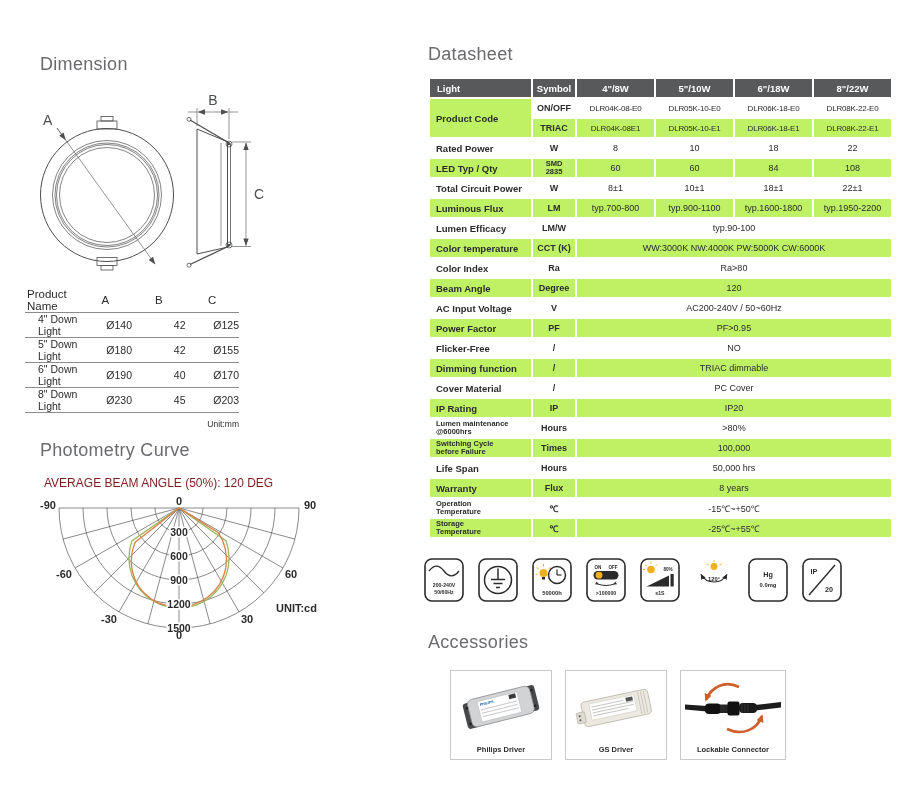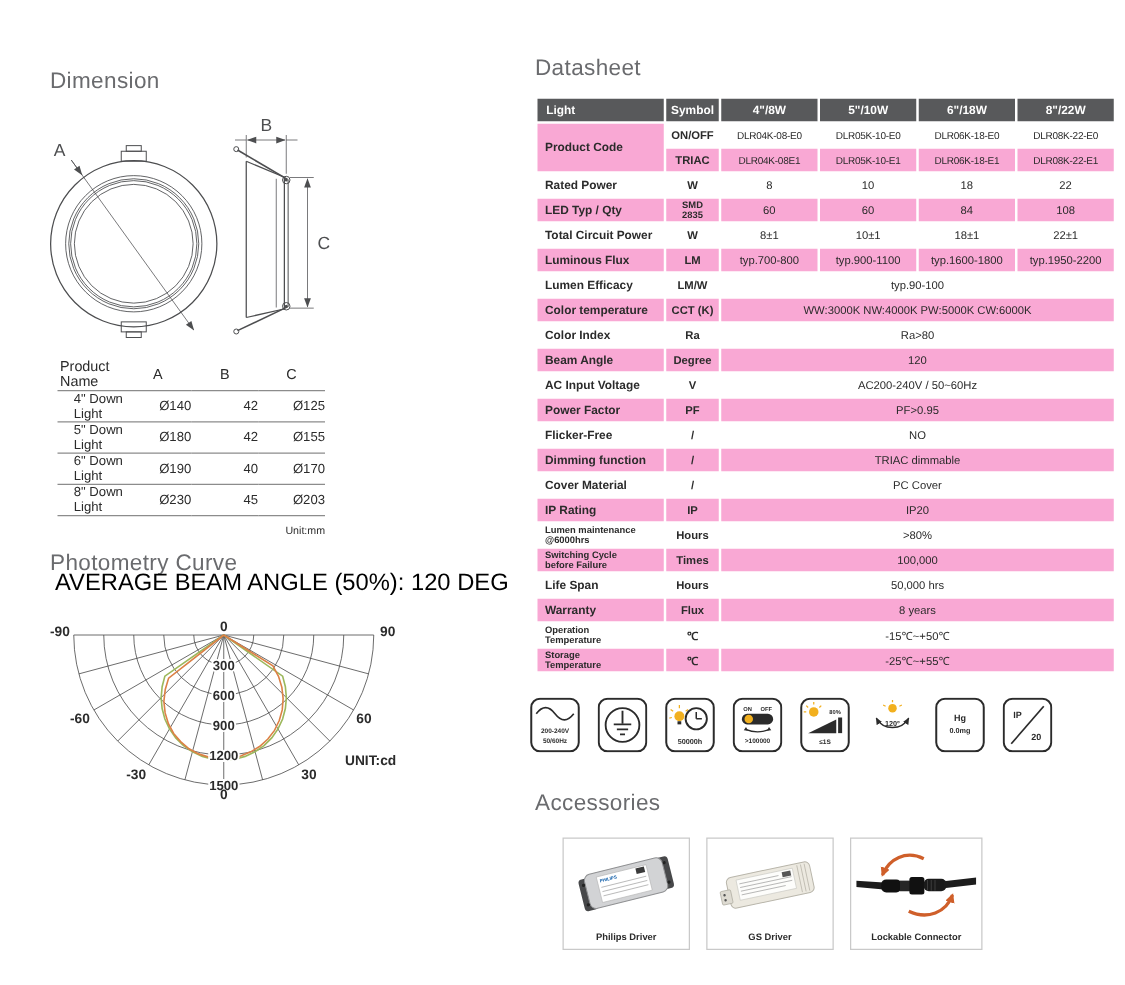--- a/index.html
+++ b/index.html
@@ -7,45 +7,45 @@
        font-family:"Liberation Sans",sans-serif;overflow:hidden}
   .sec-title{position:absolute;font-size:18px;color:#6a6b6e;letter-spacing:.3px}
   #dimension-title{left:40px;top:54px}
   #datasheet-title{left:428px;top:44px}
   #photometry-title{left:40px;top:440px}
   #accessories-title{left:428px;top:632px}
 
   #dim-svg{position:absolute;left:35px;top:85px}
   .dln{stroke:#4d4e50;fill:none}
 
-  #product-table-wrap{position:absolute;left:46px;top:288px;width:214px}
+  #product-table-wrap{position:absolute;left:25px;top:288px;width:214px}
   table.ptable{border-collapse:collapse;width:100%;table-layout:fixed}
   .ptable th{font-weight:400;font-size:11.5px;height:21px;border-bottom:1px solid #8c8c8c;padding:0}
   .ptable td{font-size:10.5px;height:21px;border-bottom:1px solid #8c8c8c;text-align:right;padding:0}
   .ptable th.pn{text-align:left;padding-left:2px}
   .ptable td.pn{text-align:left;padding-left:13px}
   #unit-note{text-align:right;font-size:8.5px;margin-top:6px;color:#2b2b2b}
 
-  #photometry-subtitle{position:absolute;left:44px;top:456px;font-size:19px;color:#000000}
+  #photometry-subtitle{position:absolute;left:44px;top:476px;font-size:12px;color:#7f1d1d}
   #polar-wrap{position:absolute;left:30px;top:490px}
   .grid{stroke:#4a4a4a;stroke-width:.65;fill:none}
   .rlab{font-size:10.5px;font-weight:600;fill:#2b2b2b;font-family:"Liberation Sans",sans-serif;
         paint-order:stroke;stroke:#fff;stroke-width:3px}
   .alab{font-size:11px;font-weight:600;fill:#2b2b2b;font-family:"Liberation Sans",sans-serif}
   .ulab{font-size:11px;font-weight:700;fill:#2b2b2b;font-family:"Liberation Sans",sans-serif}
 
   #ds-table{position:absolute;left:428px;top:77px;border-collapse:separate;border-spacing:2px;table-layout:fixed}
   #ds-table col.c0{width:101px}#ds-table col.c1{width:42px}#ds-table col.c2{width:77px}
   #ds-table th{background:#58595b;color:#fff;font-size:9.5px;font-weight:700;height:18px;padding:0;text-align:center}
   #ds-table th.hitem{text-align:left;padding-left:7px}
   #ds-table td{background:#fff;height:18px;font-size:9px;text-align:center;padding:0 1px;vertical-align:middle}
   #ds-table td.item{text-align:left;padding-left:6px;font-weight:700;font-size:9.5px}
   #ds-table td.sym{font-weight:700;font-size:9px}
   #ds-table td.code{font-size:8px;letter-spacing:-.2px}
-  #ds-table td.shade{background:#f9a8d4}
+  #ds-table td.shade{background:#bef264}
   #ds-table td.ml{font-size:7.5px;line-height:1.1;font-weight:700}
 
   #cert-icons{position:absolute;left:424px;top:558px;display:flex;gap:2px}
   .cicon{width:52px;height:44px}
   .cicon svg{display:block}
   .ib{fill:#fff;stroke:#2b2b2b;stroke-width:1.6}
   .ik{stroke:#2b2b2b;fill:none}
   .it45{font-size:4.6px;font-weight:700;fill:#2b2b2b;text-anchor:middle;font-family:"Liberation Sans",sans-serif}
   .it5{font-size:5.2px;font-weight:700;fill:#2b2b2b;text-anchor:middle;font-family:"Liberation Sans",sans-serif}
   .it55{font-size:5.8px;font-weight:700;fill:#2b2b2b;text-anchor:middle;font-family:"Liberation Sans",sans-serif}

